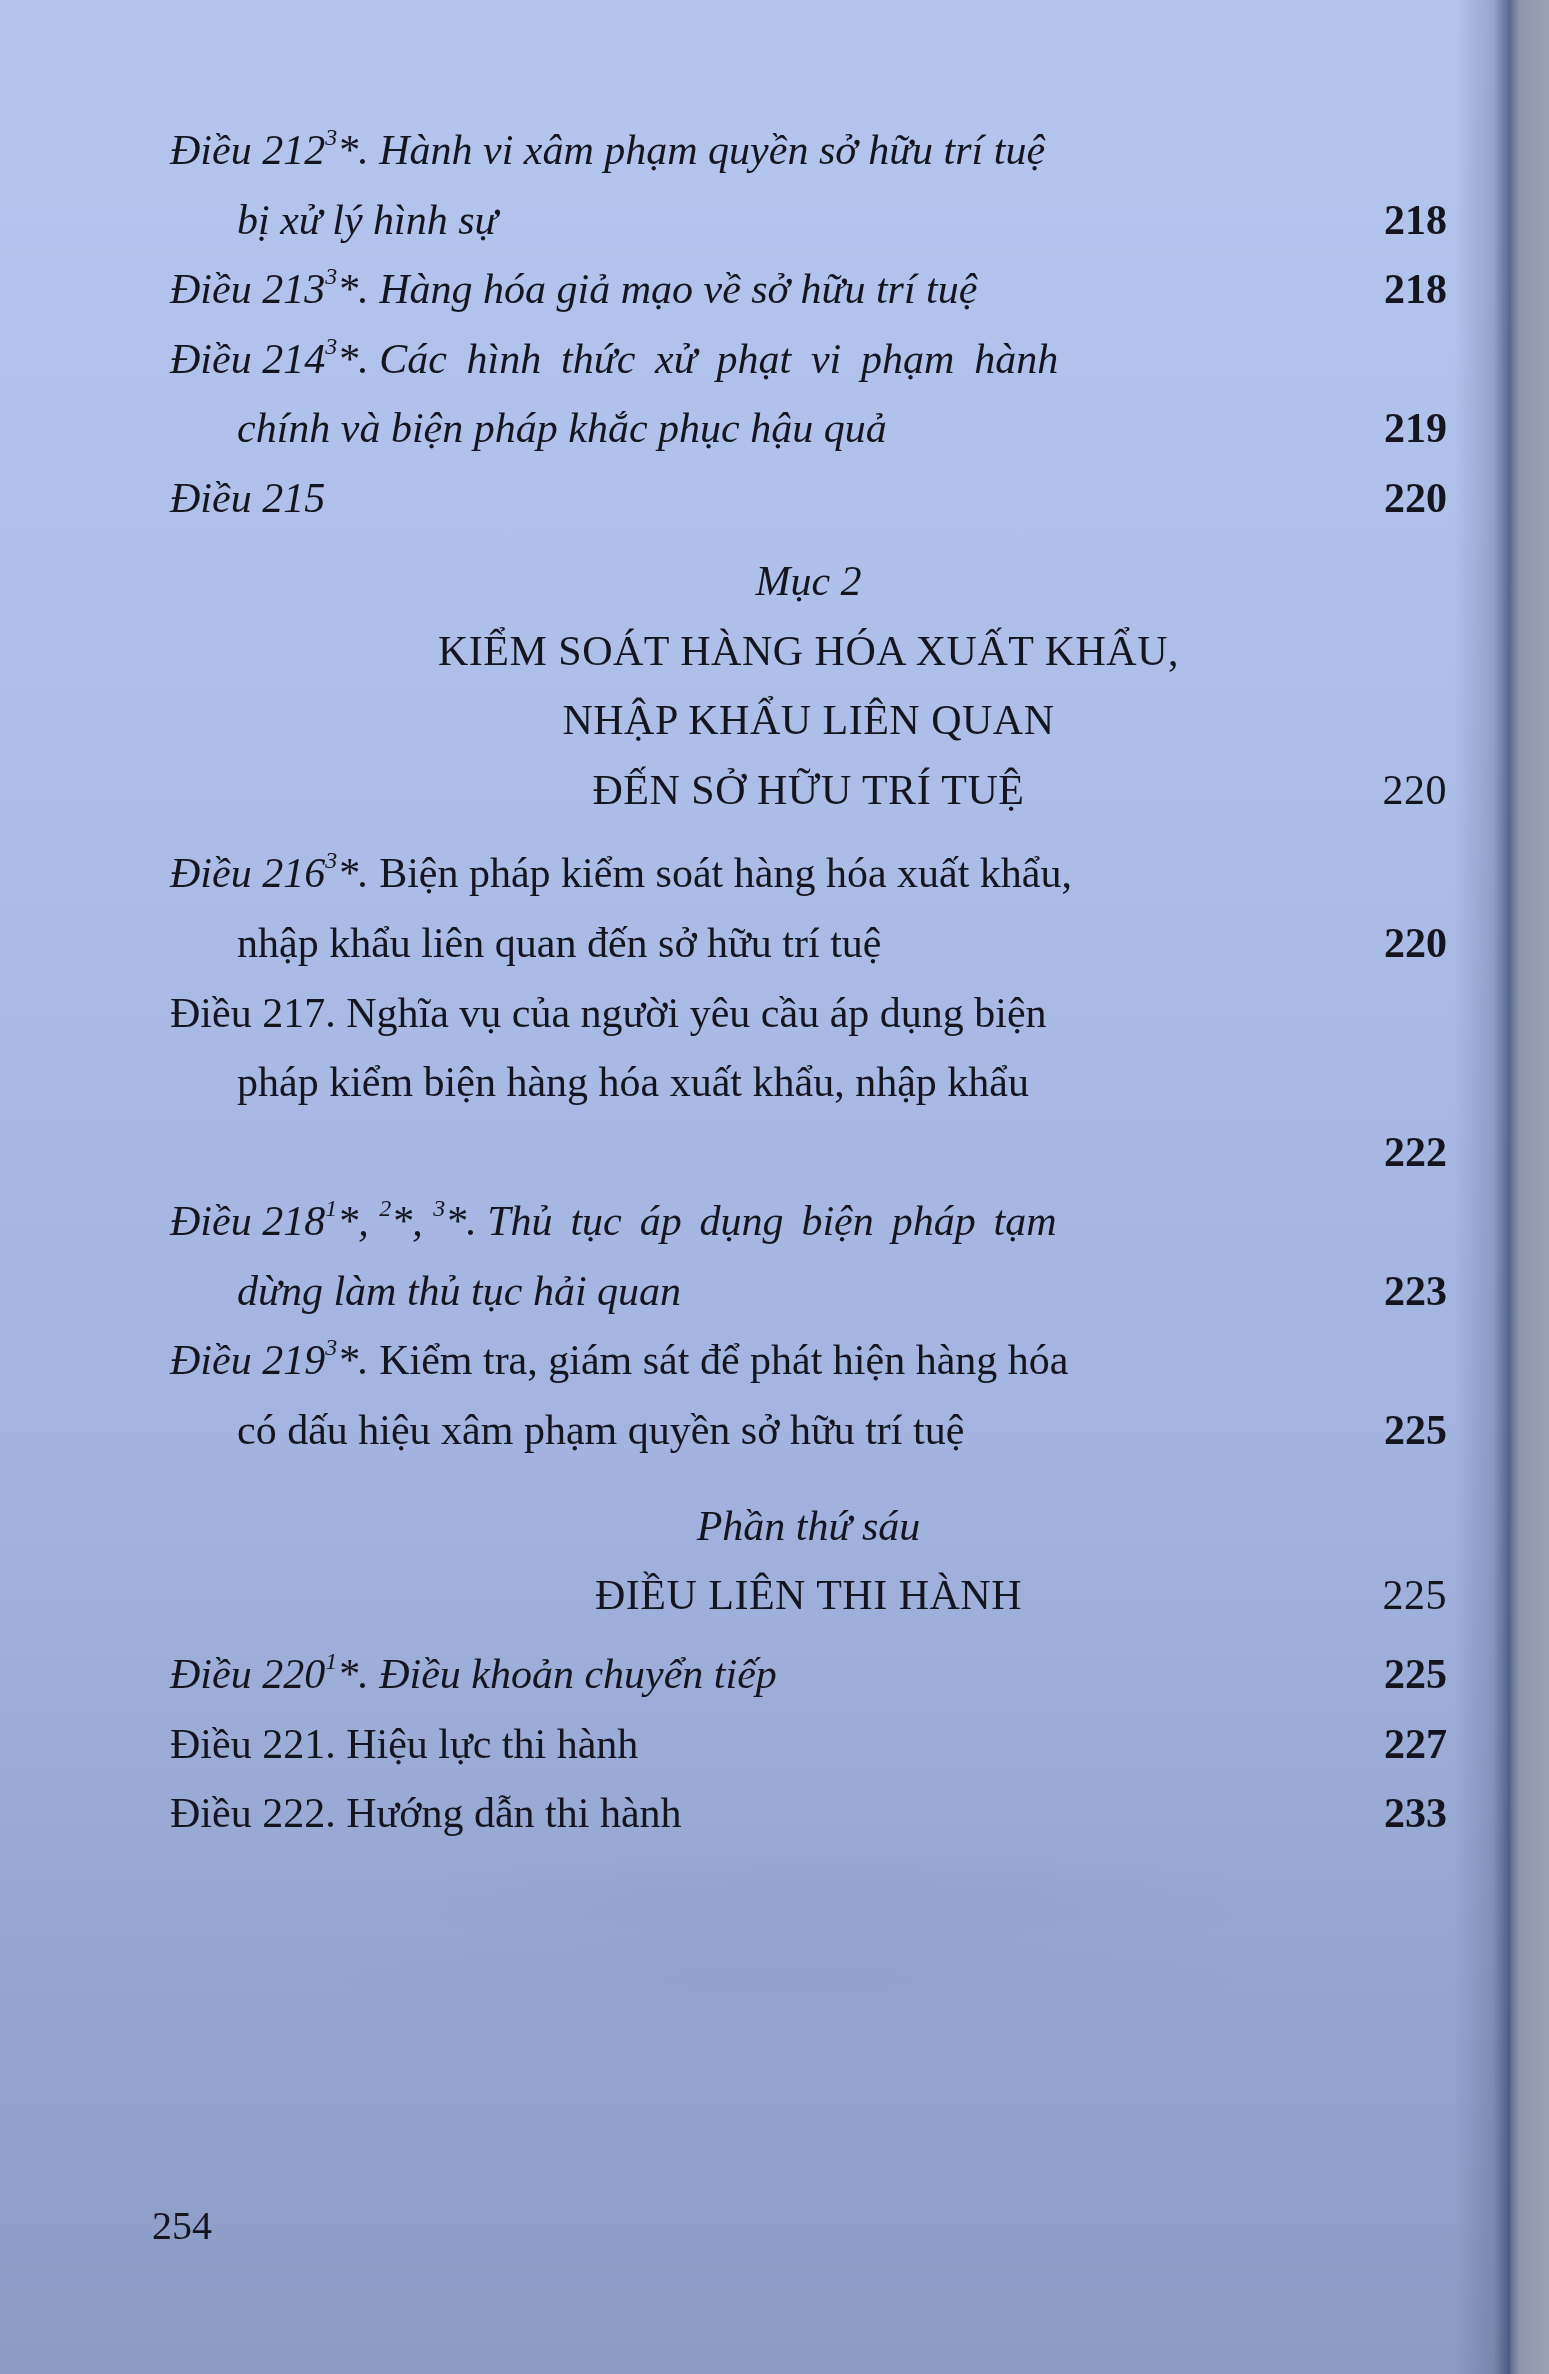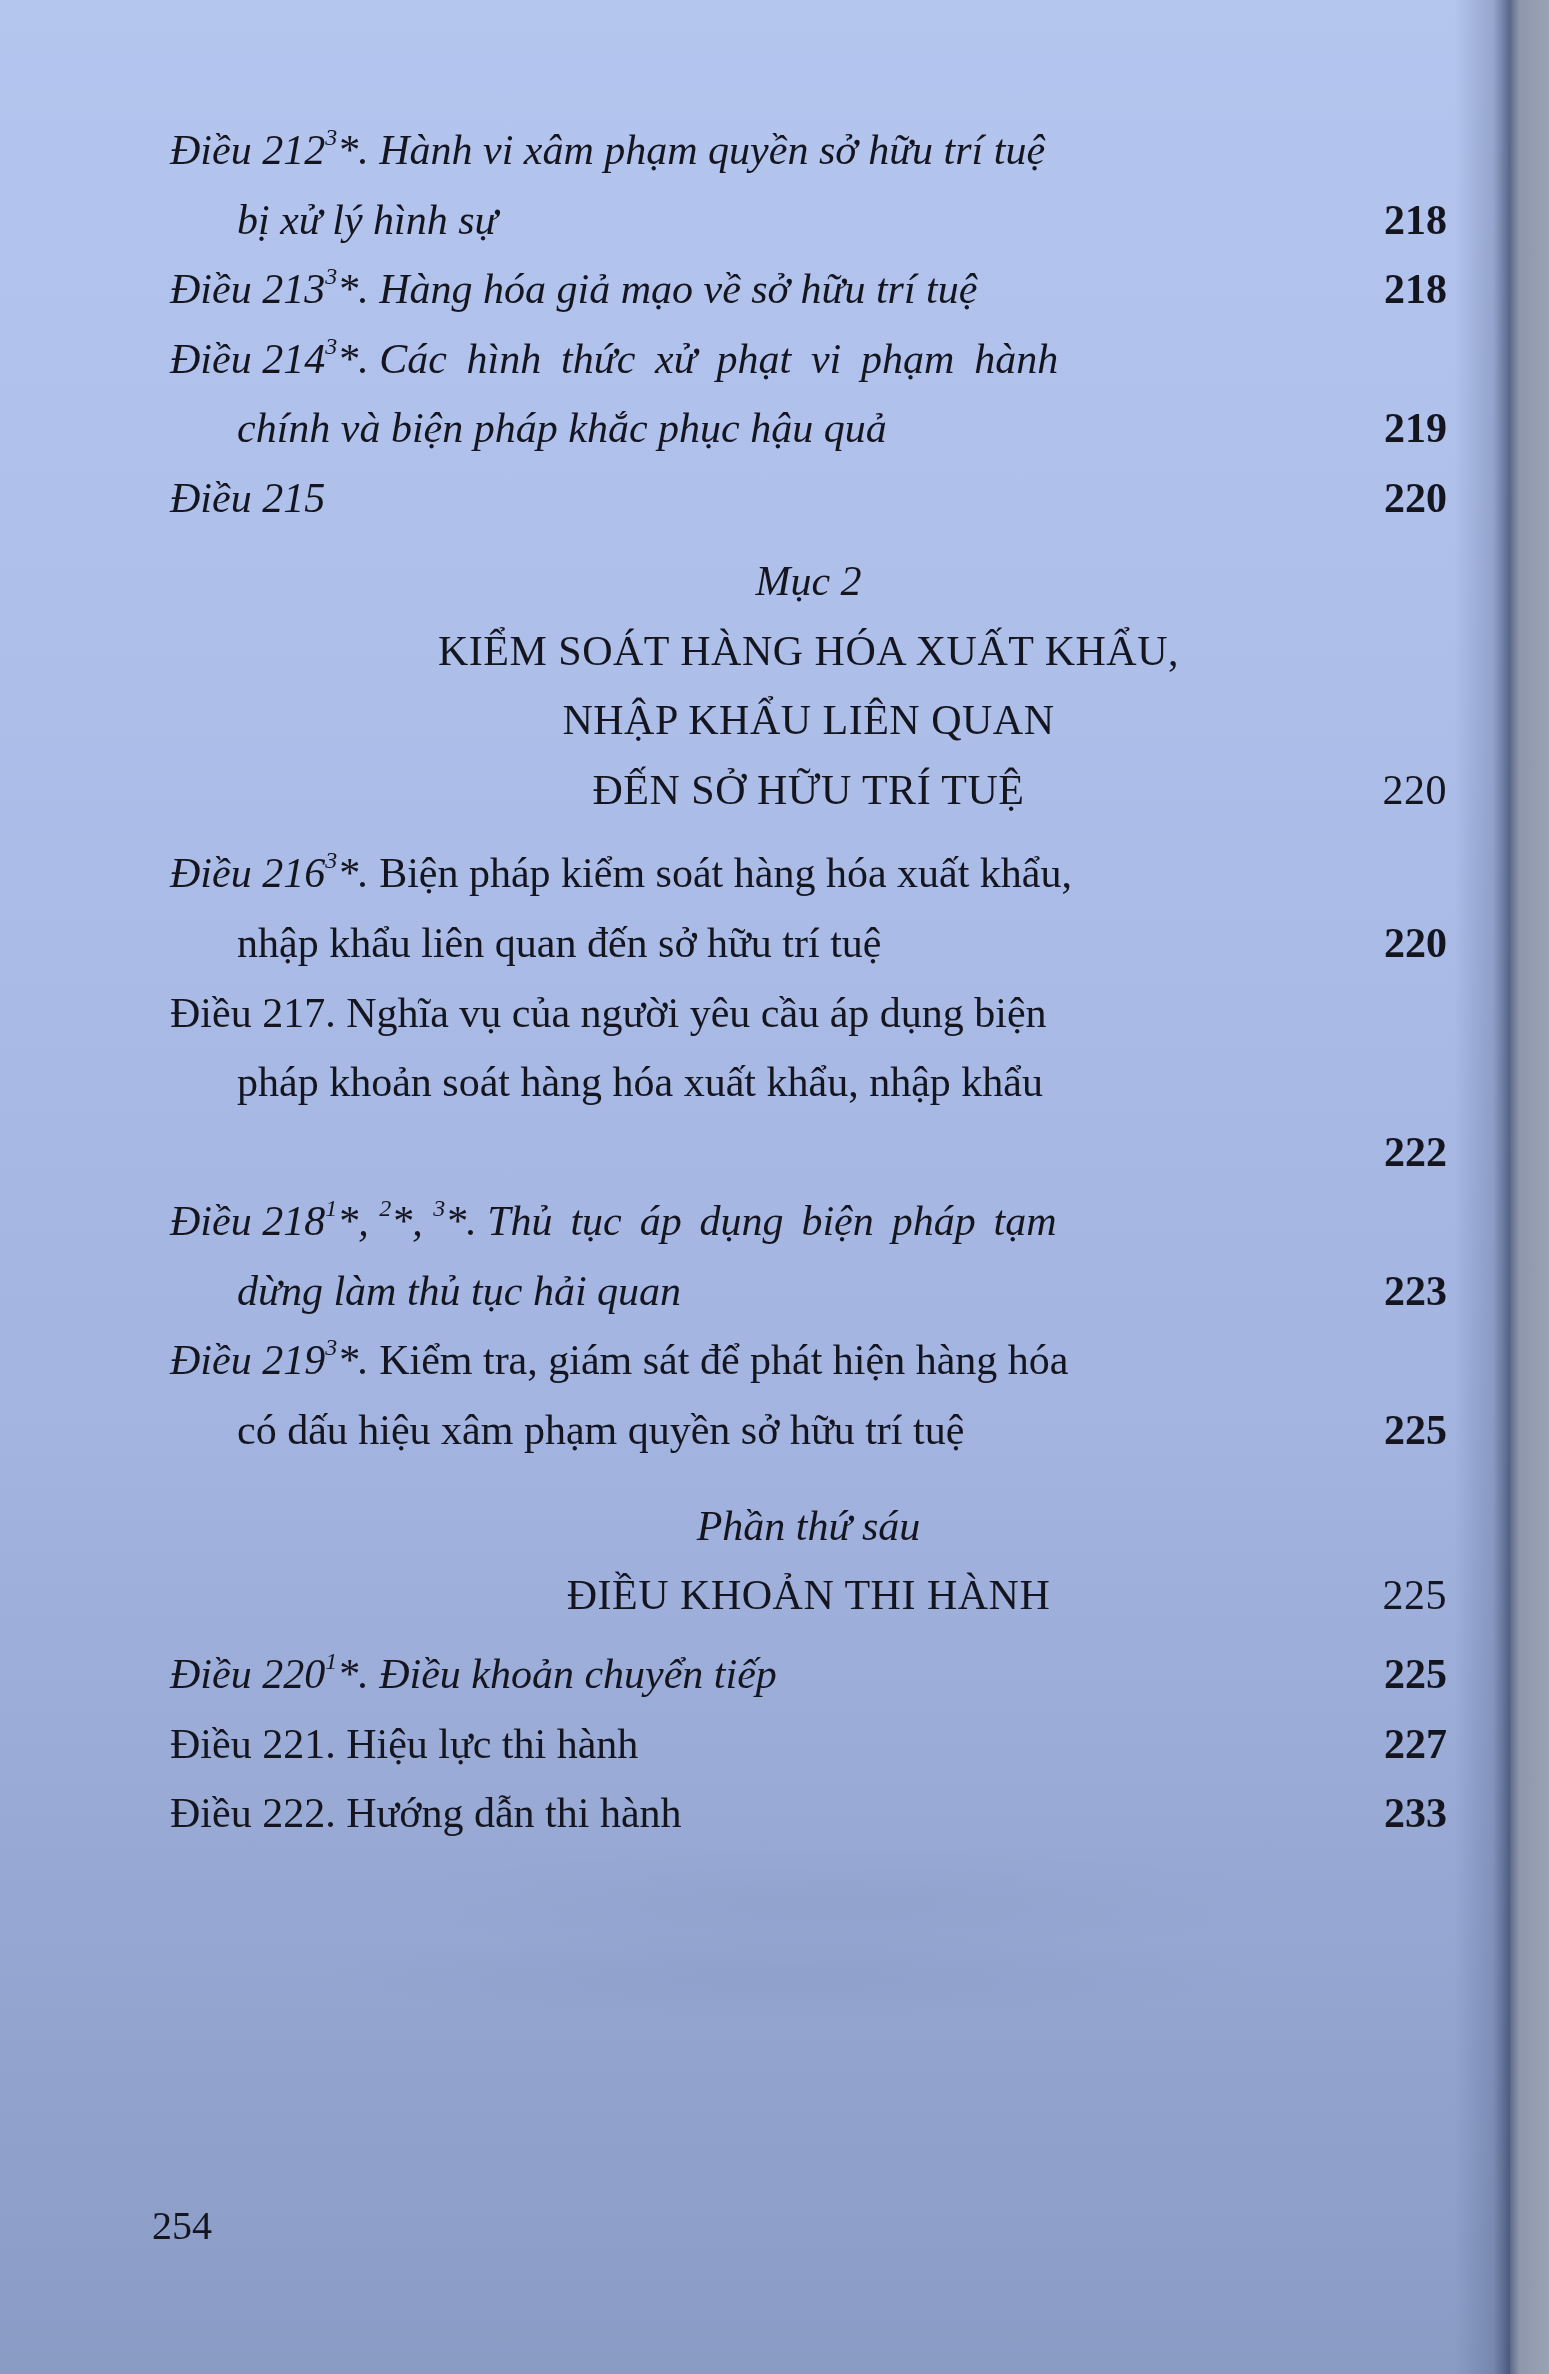--- a/index.html
+++ b/index.html
@@ -113,21 +113,21 @@
     <div class="line indent" style="top:909px">
       <span>nhập khẩu liên quan đến sở hữu trí tuệ</span>
       <span class="num">220</span>
     </div>
 
     <div class="line" style="top:979px">
       <span>Điều 217.</span>
       <span>Nghĩa vụ của người yêu cầu áp dụng biện</span>
     </div>
     <div class="line indent" style="top:1048px">
-      <span>pháp khoản soát hàng hóa xuất khẩu, nhập khẩu</span>
+      <span>pháp kiểm biện hàng hóa xuất khẩu, nhập khẩu</span>
     </div>
     <div class="line indent" style="top:1118px">
       <span class="num">222</span>
     </div>
 
     <div class="line it" style="top:1187px">
       <span>Điều 218</span><sup>1</sup>*, <sup>2</sup>*, <sup>3</sup><span>*.</span>
       <span style="word-spacing:7.4px">Thủ tục áp dụng biện pháp tạm</span>
     </div>
     <div class="line indent it" style="top:1257px">
@@ -141,21 +141,21 @@
     </div>
     <div class="line indent" style="top:1396px">
       <span>có dấu hiệu xâm phạm quyền sở hữu trí tuệ</span>
       <span class="num">225</span>
     </div>
 
     <div class="center it" style="top:1492px">
       <span>Phần thứ sáu</span>
     </div>
     <div class="center upper" style="top:1561px">
-      <span>ĐIỀU KHOẢN THI HÀNH</span>
+      <span>ĐIỀU LIÊN THI HÀNH</span>
       <span class="num">225</span>
     </div>
 
     <div class="line it" style="top:1640px">
       <span>Điều 220</span><sup>1</sup><span>*.</span>
       <span>Điều khoản chuyển tiếp</span>
       <span class="num">225</span>
     </div>
 
     <div class="line" style="top:1710px">

